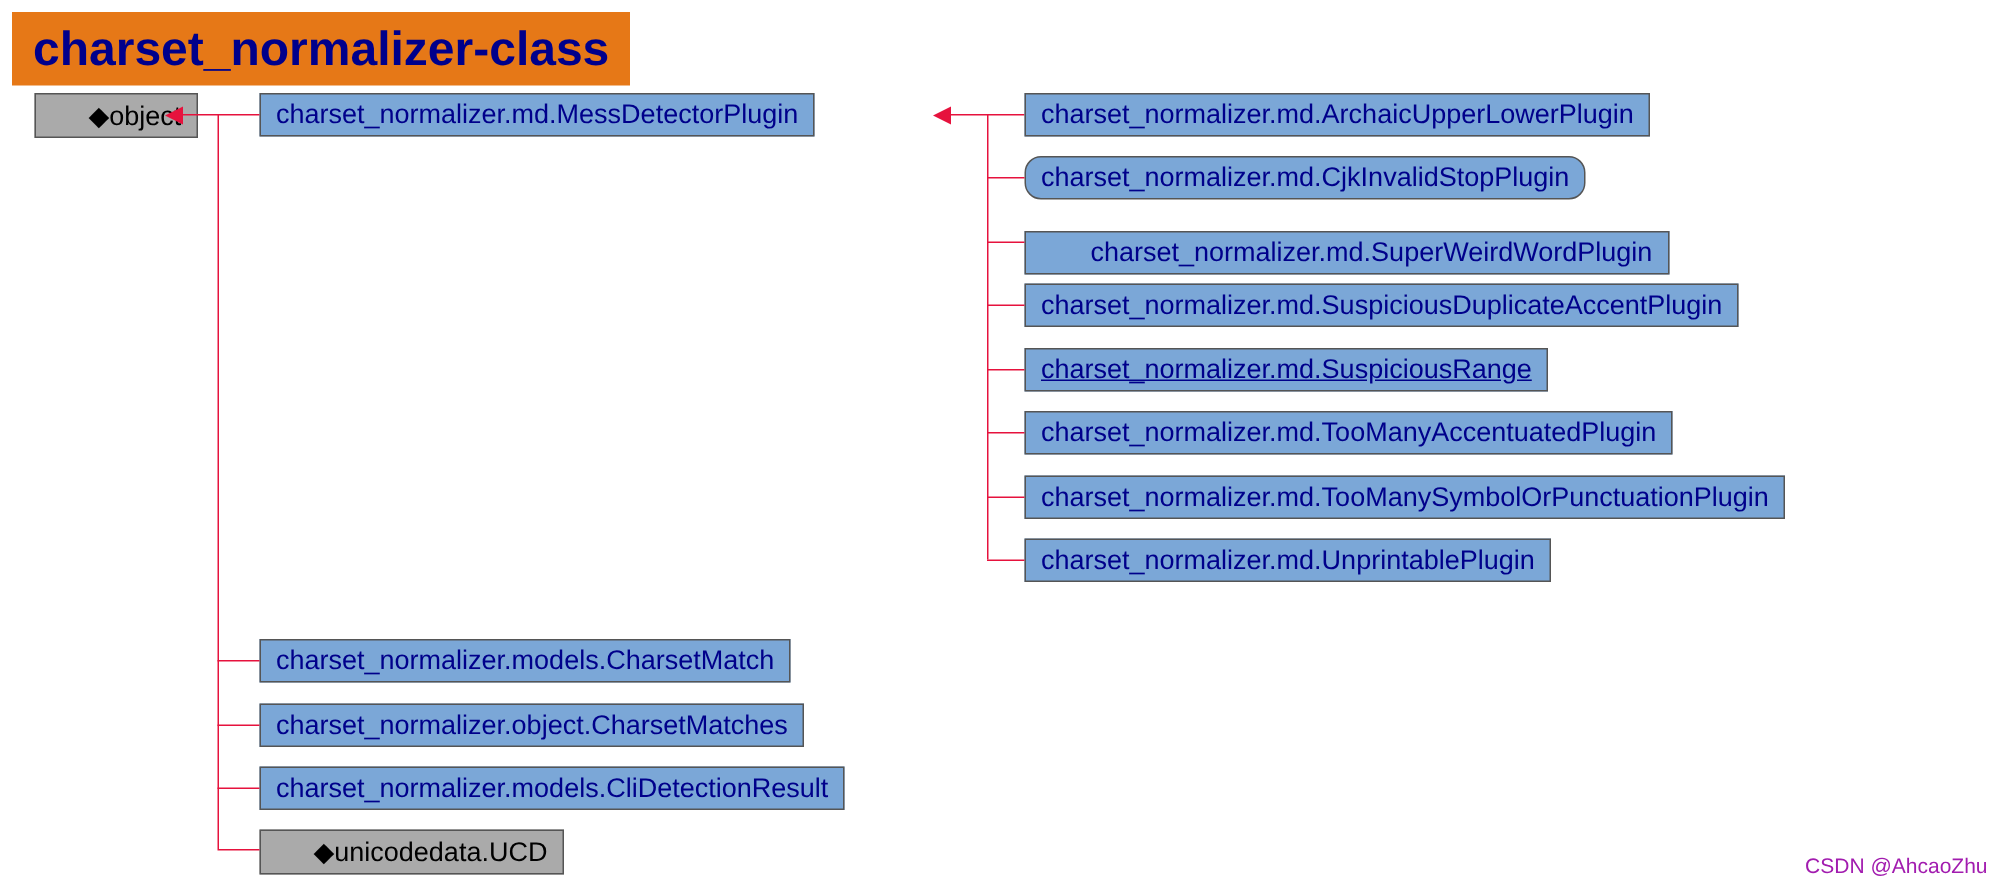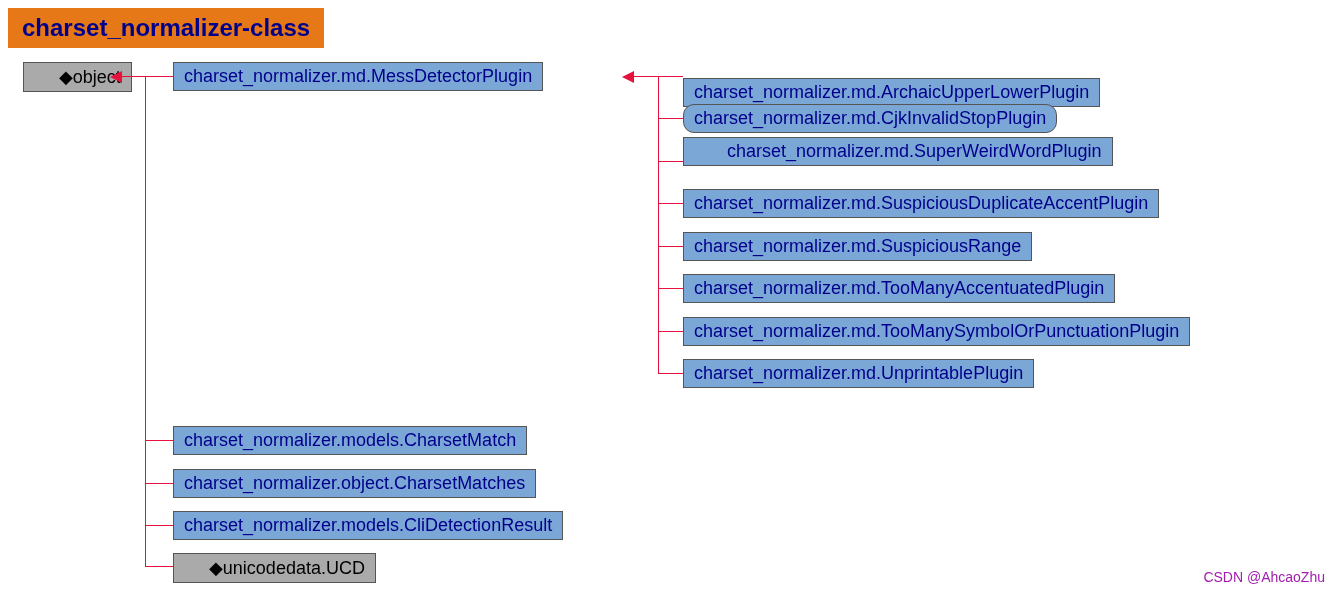--- a/index.html
+++ b/index.html
@@ -14,21 +14,21 @@
       height: 591px;
       position: relative;
     }
     .title-banner {
       position: absolute;
       top: 8px;
       left: 8px;
       background: #e67817;
       color: #00008b;
       font-weight: bold;
-      font-size: 24px;
+      font-size: 32px;
       padding: 6px 14px;
     }
     .node {
       position: absolute;
       border: 1px solid #555;
       padding: 3px 10px;
       font-size: 18px;
       white-space: nowrap;
     }
     .node-blue {
@@ -71,25 +71,25 @@
 <div class="node node-blue" style="top:62px; left:173px;">charset_normalizer.md.MessDetectorPlugin</div>
 
 <div class="arrow-left" style="top:71px; left:110px;"></div>
 <div class="connector-line" style="top:76px; left:122px; width:51px; height:1px;"></div>
 
 <div class="arrow-left" style="top:71px; left:622px;"></div>
 <div class="connector-line" style="top:76px; left:634px; width:49px; height:1px;"></div>
 
 <div class="connector-line" style="top:76px; left:658px; width:1px; height:297px;"></div>
 
-<div class="node node-blue" style="top:62px; left:683px;margin-top:16px;">charset_normalizer.md.ArchaicUpperLowerPlugin</div>
+<div class="node node-blue" style="top:62px; left:683px;">charset_normalizer.md.ArchaicUpperLowerPlugin</div>
 <div class="node node-blue" style="top:104px; left:683px;border-radius:11px;">charset_normalizer.md.CjkInvalidStopPlugin</div>
-<div class="node node-blue" style="top:137px; left:683px;padding-left:43px;">charset_normalizer.md.SuperWeirdWordPlugin</div>
+<div class="node node-blue" style="top:154px; left:683px;padding-left:43px;">charset_normalizer.md.SuperWeirdWordPlugin</div>
 <div class="node node-blue" style="top:189px; left:683px;">charset_normalizer.md.SuspiciousDuplicateAccentPlugin</div>
-<div class="node node-blue" style="top:232px; left:683px;">charset_normalizer.md.SuspiciousRange</div>
+<div class="node node-blue" style="top:232px; left:683px;text-decoration:underline;">charset_normalizer.md.SuspiciousRange</div>
 <div class="node node-blue" style="top:274px; left:683px;">charset_normalizer.md.TooManyAccentuatedPlugin</div>
 <div class="node node-blue" style="top:317px; left:683px;">charset_normalizer.md.TooManySymbolOrPunctuationPlugin</div>
 <div class="node node-blue" style="top:359px; left:683px;">charset_normalizer.md.UnprintablePlugin</div>
 
 <div class="connector-line" style="top:118px; left:658px; width:25px; height:1px;"></div>
 <div class="connector-line" style="top:161px; left:658px; width:25px; height:1px;"></div>
 <div class="connector-line" style="top:203px; left:658px; width:25px; height:1px;"></div>
 <div class="connector-line" style="top:246px; left:658px; width:25px; height:1px;"></div>
 <div class="connector-line" style="top:288px; left:658px; width:25px; height:1px;"></div>
 <div class="connector-line" style="top:331px; left:658px; width:25px; height:1px;"></div>

